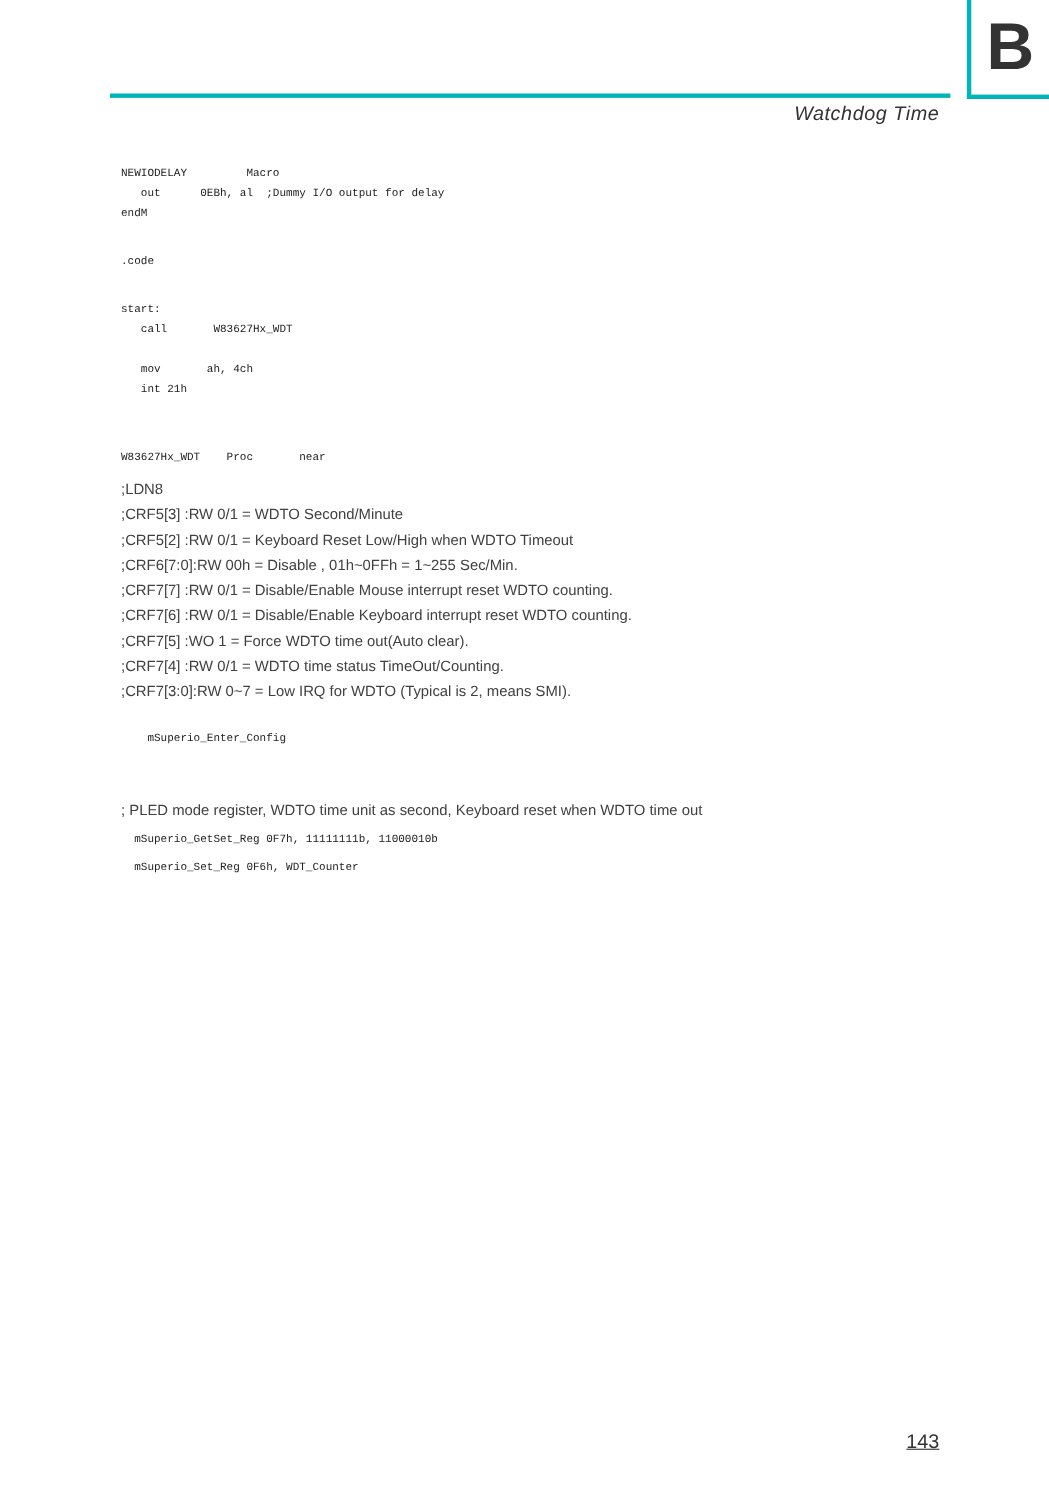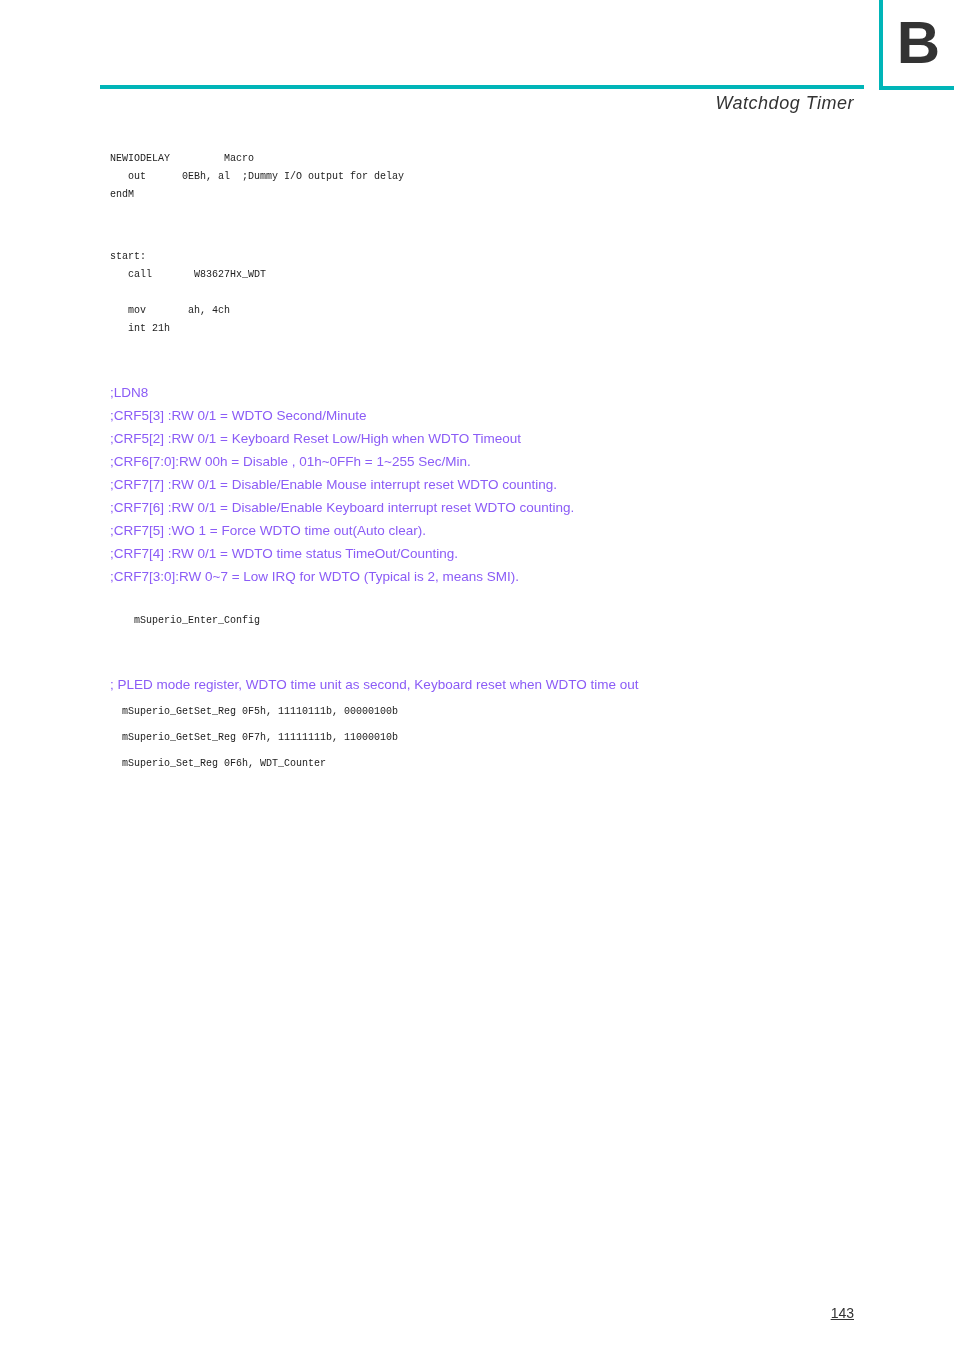--- a/index.html
+++ b/index.html
@@ -88,75 +88,77 @@
       font-size: 10px;
       line-height: 1.8;
       color: #222;
       margin-bottom: 8px;
     }
 
     .text-block {
       font-family: Arial, sans-serif;
       font-size: 13.5px;
       line-height: 1.7;
-      color: #8b5cf6;
+      color: #404040;
       margin-bottom: 6px;
     }
 
     .section-gap {
       height: 18px;
     }
 
     
     .page-number {
       position: absolute;
       bottom: 30px;
       right: 100px;
       font-family: Arial, sans-serif;
-      font-size: 14px;
+      font-size: 18px;
       color: #333;
       text-decoration: underline;
     }
   </style>
 </head>
 <body>
 
 <div class="page-container">
 
   <div class="header-area">
 
     <div class="b-tab">
       <span class="b-letter">B</span>
     </div>
 
     <div class="teal-bar"></div>
 
-    <div class="header-title">Watchdog Timer</div>
+    <div class="header-title">Watchdog Time</div>
   </div>
 
   <div class="content-area">
 
     <div class="code-block">NEWIODELAY         Macro
    out      0EBh, al  ;Dummy I/O output for delay
 endM</div>
 
     <div class="section-gap"></div>
 
+    <div class="code-block">.code</div>
 
     <div class="section-gap"></div>
 
     <div class="code-block">start:
    call       W83627Hx_WDT
 
    mov       ah, 4ch
    int 21h</div>
 
     <div class="section-gap"></div>
     <div class="section-gap"></div>
 
+    <div class="code-block">W83627Hx_WDT    Proc       near</div>
 
     <div class="text-block">;LDN8<br>
 ;CRF5[3]  :RW 0/1 = WDTO Second/Minute<br>
 ;CRF5[2]   :RW 0/1 = Keyboard Reset Low/High when WDTO Timeout<br>
 ;CRF6[7:0]:RW 00h = Disable , 01h~0FFh = 1~255 Sec/Min.<br>
 ;CRF7[7]   :RW 0/1 = Disable/Enable Mouse interrupt reset WDTO counting.<br>
 ;CRF7[6]    :RW 0/1 = Disable/Enable Keyboard interrupt reset WDTO counting.<br>
 ;CRF7[5]  :WO 1   = Force WDTO time out(Auto clear).<br>
 ;CRF7[4]   :RW 0/1 = WDTO time status TimeOut/Counting.<br>
 ;CRF7[3:0]:RW 0~7 = Low IRQ for WDTO (Typical is 2, means SMI).</div>
@@ -164,21 +166,20 @@
     <div class="section-gap"></div>
 
     <div class="code-block">    mSuperio_Enter_Config</div>
 
     <div class="section-gap"></div>
 
 
     <div class="section-gap"></div>
 
     <div class="text-block">; PLED mode register, WDTO time unit as second, Keyboard reset when WDTO time out</div>
-    <div class="code-block">  mSuperio_GetSet_Reg 0F5h, 11110111b, 00000100b</div>
 
     <div class="code-block">  mSuperio_GetSet_Reg 0F7h, 11111111b, 11000010b</div>
 
     <div class="code-block">  mSuperio_Set_Reg 0F6h, WDT_Counter</div>
 
   </div>
 
   <div class="page-number">143</div>
 
 </div>

